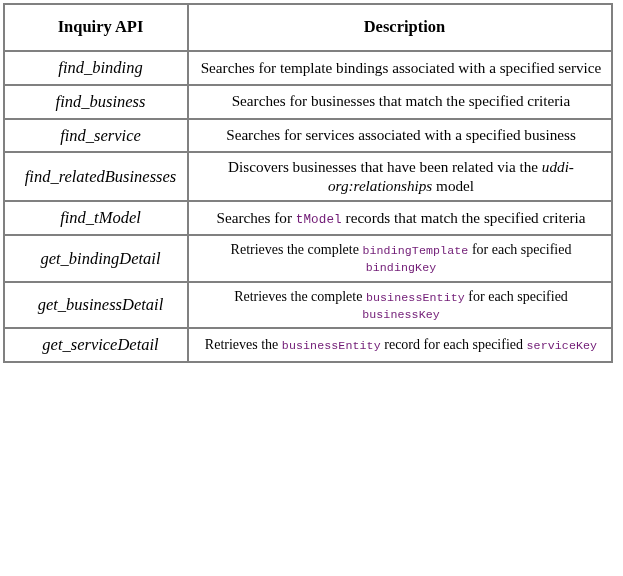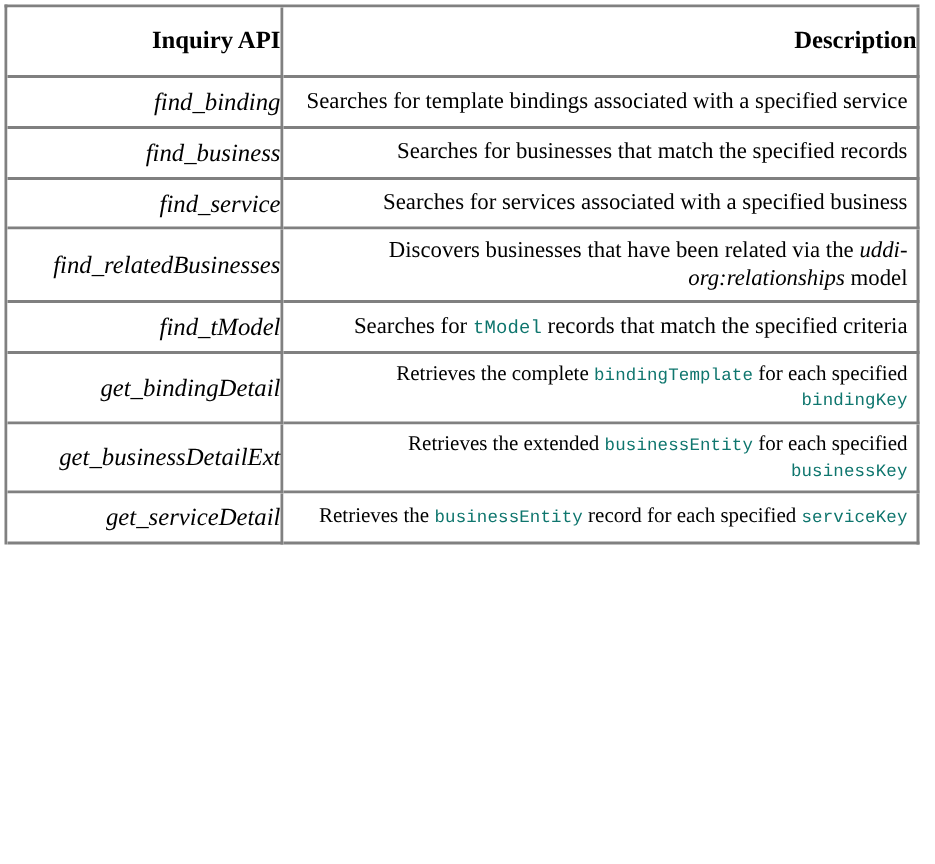--- a/index.html
+++ b/index.html
@@ -30,21 +30,21 @@
   }
 
   table.api-table col.col-api { width: 184px; }
   table.api-table col.col-desc { width: 424px; }
 
   table.api-table th,
   table.api-table td {
     border-right: 2px solid #808080;
     border-bottom: 2px solid #808080;
     vertical-align: middle;
-    text-align: right;
+    text-align: center;
     background: #ffffff;
   }
 
   
   .hdr-cell {
     font-weight: bold;
     font-size: 16.5px;
     padding: 13px 0 13px 9px;
     line-height: 1.15;
   }
@@ -66,21 +66,21 @@
   .desc-cell.size-sm { font-size: 15.2px; }
   .desc-cell.size-lg { font-size: 14px; }
 
   .desc-cell i {
     font-style: italic;
   }
   .desc-cell code,
   .desc-cell .code {
     font-family: "Liberation Mono", "DejaVu Sans Mono", monospace;
     font-size: 0.83em;
-    color: #0f766e;
+    color: #701a75;
     letter-spacing: 0.1px;
   }
 </style>
 </head>
 <body>
 
 <div class="table-wrap">
   <table class="api-table">
     <colgroup>
       <col class="col-api">
@@ -92,41 +92,41 @@
         <th class="hdr-cell">Description</th>
       </tr>
     </thead>
     <tbody id="table-body">
         <tr>
           <td class="api-cell">find_binding</td>
           <td class="desc-cell size-sm">Searches for template bindings associated with a specified service</td>
         </tr>
         <tr>
           <td class="api-cell">find_business</td>
-          <td class="desc-cell size-sm">Searches for businesses that match the specified records</td>
+          <td class="desc-cell size-sm">Searches for businesses that match the specified criteria</td>
         </tr>
         <tr>
           <td class="api-cell">find_service</td>
           <td class="desc-cell size-sm">Searches for services associated with a specified business</td>
         </tr>
         <tr>
           <td class="api-cell">find_relatedBusinesses</td>
           <td class="desc-cell size-sm">Discovers businesses that have been related via the <i>uddi-org:relationships</i> model</td>
         </tr>
         <tr>
           <td class="api-cell">find_tModel</td>
           <td class="desc-cell size-sm">Searches for <code>tModel</code> records that match the specified criteria</td>
         </tr>
         <tr>
           <td class="api-cell">get_bindingDetail</td>
           <td class="desc-cell size-lg">Retrieves the complete <code>bindingTemplate</code> for each specified <code>bindingKey</code></td>
         </tr>
         <tr>
-          <td class="api-cell">get_businessDetailExt</td>
-          <td class="desc-cell size-lg">Retrieves the extended <code>businessEntity</code> for each specified <code>businessKey</code></td>
+          <td class="api-cell">get_businessDetail</td>
+          <td class="desc-cell size-lg">Retrieves the complete <code>businessEntity</code> for each specified <code>businessKey</code></td>
         </tr>
         <tr>
           <td class="api-cell">get_serviceDetail</td>
           <td class="desc-cell size-lg">Retrieves the <code>businessEntity</code> record for each specified <code>serviceKey</code></td>
         </tr>
       </tbody>
   </table>
 </div>
 
 </body></html>

